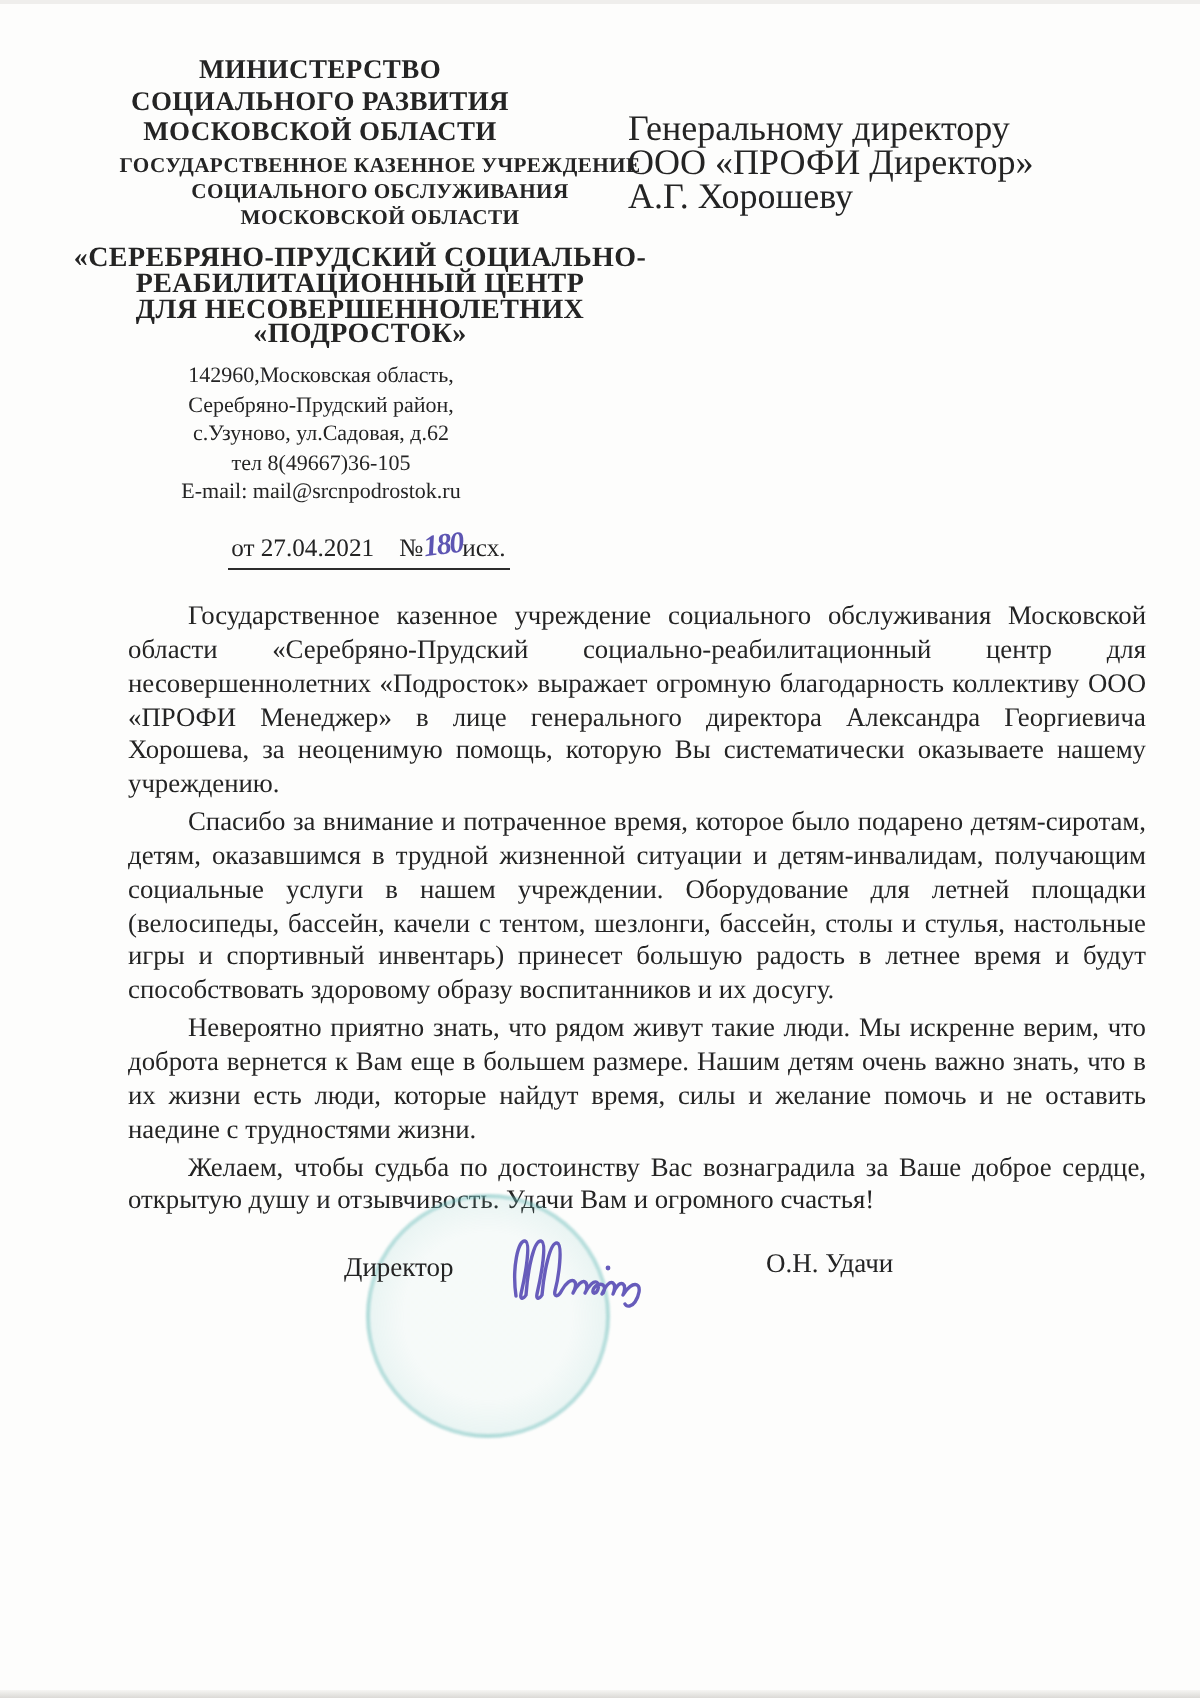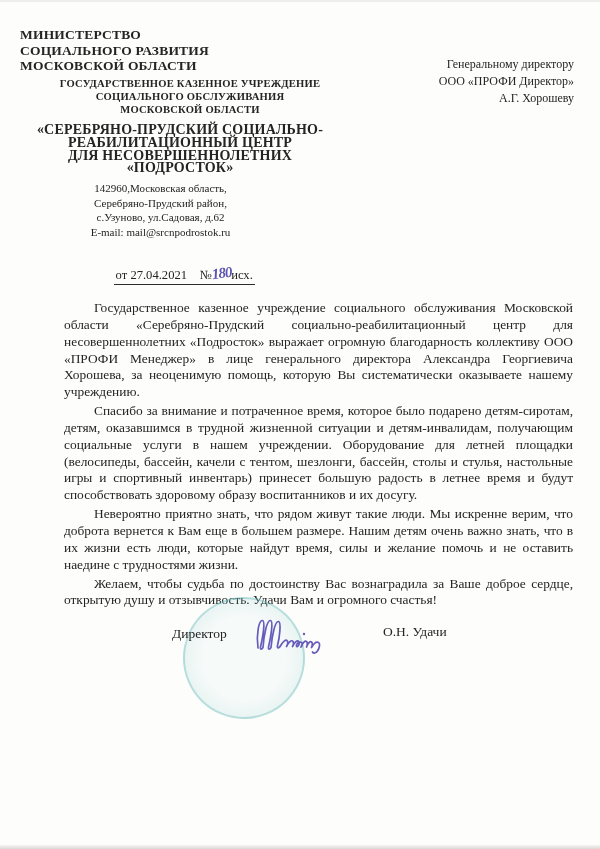--- a/index.html
+++ b/index.html
@@ -10,38 +10,38 @@
   }
   .page{
     position:relative;width:600px;height:849px;overflow:hidden;
     background:#fdfdfc;color:#242424;
   }
   .scan-edge-top{position:absolute;top:0;left:0;width:600px;height:2px;background:#efeeec;}
   .scan-edge-bottom{position:absolute;bottom:0;left:0;width:600px;height:4px;
     background:linear-gradient(#f6f5f3,#dbd9d6);}
 
   
-  .ministry{position:absolute;left:20px;top:27px;width:280px;text-align:left;
+  .ministry{position:absolute;left:20px;top:27px;width:280px;text-align:center;
     font-weight:bold;font-size:13.5px;line-height:15.5px;letter-spacing:.2px;}
   .institution{position:absolute;left:30px;top:77px;width:320px;text-align:center;
     font-weight:bold;font-size:10.6px;line-height:13px;letter-spacing:.2px;}
   .center-name{position:absolute;left:25px;top:124px;width:310px;text-align:center;
     font-weight:bold;font-size:14px;line-height:12.8px;letter-spacing:.2px;}
   .address{position:absolute;left:18px;top:181px;width:285px;text-align:center;
     font-size:11px;line-height:14.6px;}
   .ref-line{position:absolute;left:101px;top:251px;font-size:12.6px;white-space:pre;}
   .ref-underline{display:inline-block;border-bottom:1.2px solid #2c2c2c;padding:0 2px 1px 2px;}
   .handwritten-number{
     display:inline-block;color:#5d55b2;font-style:italic;font-weight:bold;
     font-size:15px;letter-spacing:-1px;transform:rotate(-7deg) translateY(-1px);
   }
 
   
-  .addressee{position:absolute;right:26px;top:56px;width:260px;text-align:right;
-    font-size:12px;line-height:17px;}
+  .addressee{position:absolute;right:26px;top:56px;width:260px;
+    font-size:18px;line-height:17px;}
 
   
   .body-text{position:absolute;left:62px;top:298px;width:513px;
     font-size:13.4px;line-height:16.85px;text-align:justify;}
   .body-text p{margin:2px;text-indent:30px;}
 
   
   .stamp{
     position:absolute;left:183px;top:597px;width:118px;height:118px;border-radius:50%;
     border:2px solid rgba(106,188,186,0.45);
@@ -77,20 +77,21 @@
     <div>«СЕРЕБРЯНО-ПРУДСКИЙ СОЦИАЛЬНО-</div>
     <div>РЕАБИЛИТАЦИОННЫЙ ЦЕНТР</div>
     <div>ДЛЯ НЕСОВЕРШЕННОЛЕТНИХ</div>
     <div>«ПОДРОСТОК»</div>
   </div>
 
   <div class="address">
     <div>142960,Московская область,</div>
     <div>Серебряно-Прудский район,</div>
     <div>с.Узуново, ул.Садовая, д.62</div>
+    <div>тел 8(49667)36-105</div>
     <div>E-mail: mail@srcnpodrostok.ru</div>
   </div>
 
   <div class="ref-line">
     <span class="ref-underline"><span>от 27.04.2021    №</span><span class="handwritten-number">180</span><span>исх.</span></span>
   </div>
 
   <div class="addressee">
     <div>Генеральному директору</div>
     <div>ООО «ПРОФИ Директор»</div>

